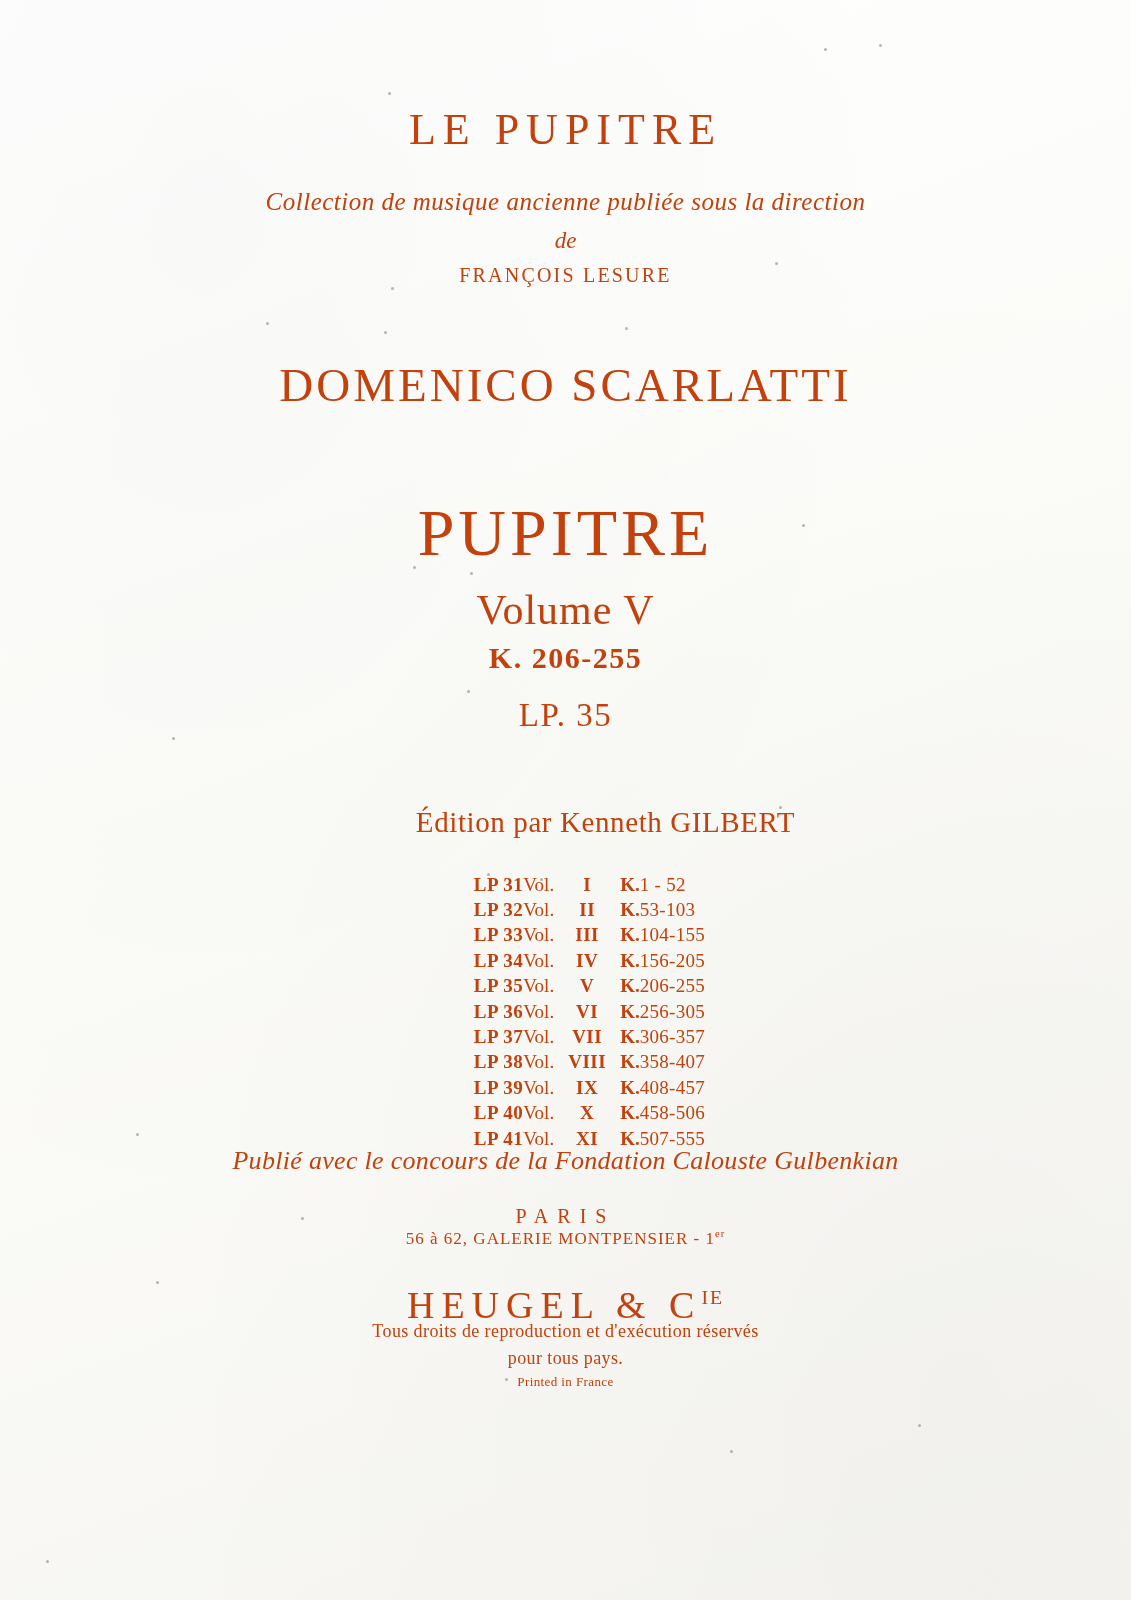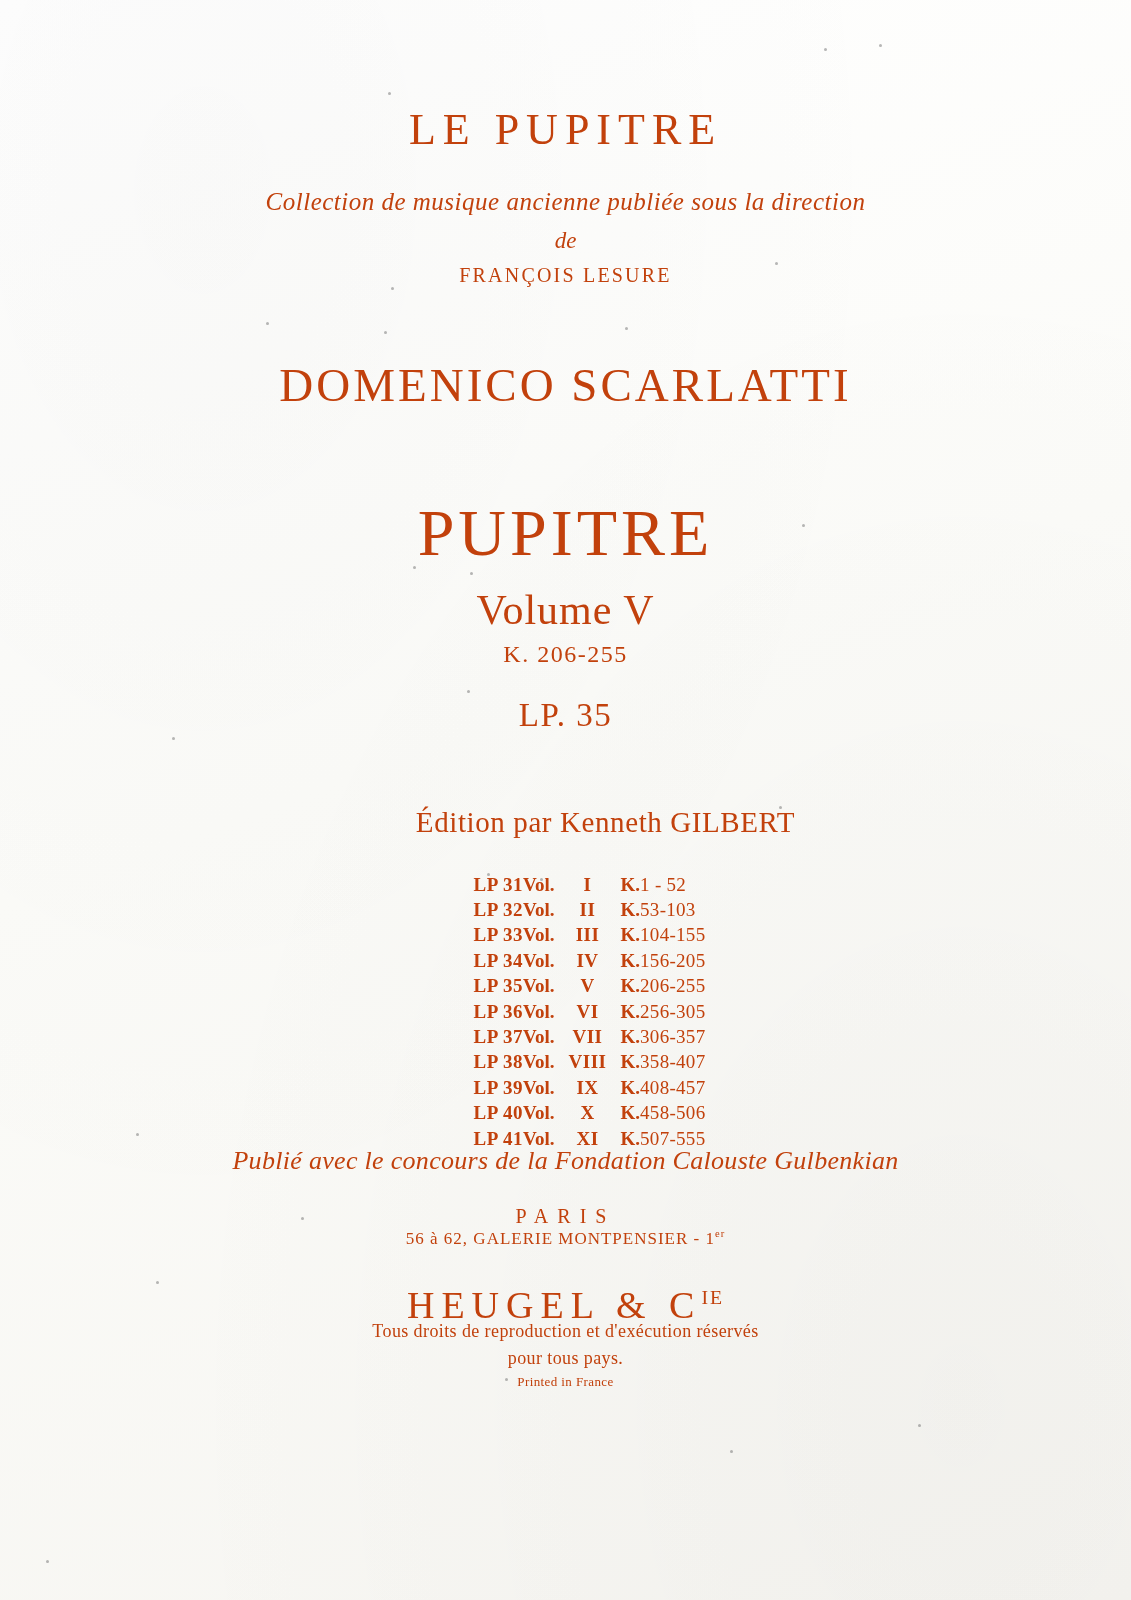--- a/index.html
+++ b/index.html
@@ -74,22 +74,23 @@
     font-size: 66px;
     letter-spacing: 4px;
   }
   .volume-line {
     top: 586px;
     font-size: 42px;
     letter-spacing: 1px;
   }
   .k-range {
     top: 641px;
-    font-size: 24px;
+    font-size: 30px;
     letter-spacing: 1.5px;
+    font-weight: bold;
   }
   .lp-number {
     top: 697px;
     font-size: 33px;
     letter-spacing: 1.5px;
   }
 
   
   .editor {
     top: 806px;
@@ -109,21 +110,21 @@
     margin: 0 auto;
     border-collapse: collapse;
     font-size: 19px;
   }
   table.vol-table td {
     padding: 1.5px 0;
     white-space: nowrap;
     line-height: 1.18;
   }
   td.c-lp    { text-align: left;  padding-right: 88px; font-weight: bold; letter-spacing: .5px; }
-  td.c-vol   { text-align: center;  padding-right: 18px; font-weight: bold; }
+  td.c-vol   { text-align: center;  padding-right: 18px; }
   td.c-rom   { text-align: center; width: 66px; font-weight: bold; letter-spacing: .5px; }
   td.c-kl    { text-align: left;  padding-left: 58px; font-weight: bold; }
   td.c-krange{ text-align: left;  padding-left: 10px; letter-spacing: .3px; }
 
   
   .funding {
     top: 1146px;
     font-size: 26px;
     font-style: italic;
     letter-spacing: .3px;

